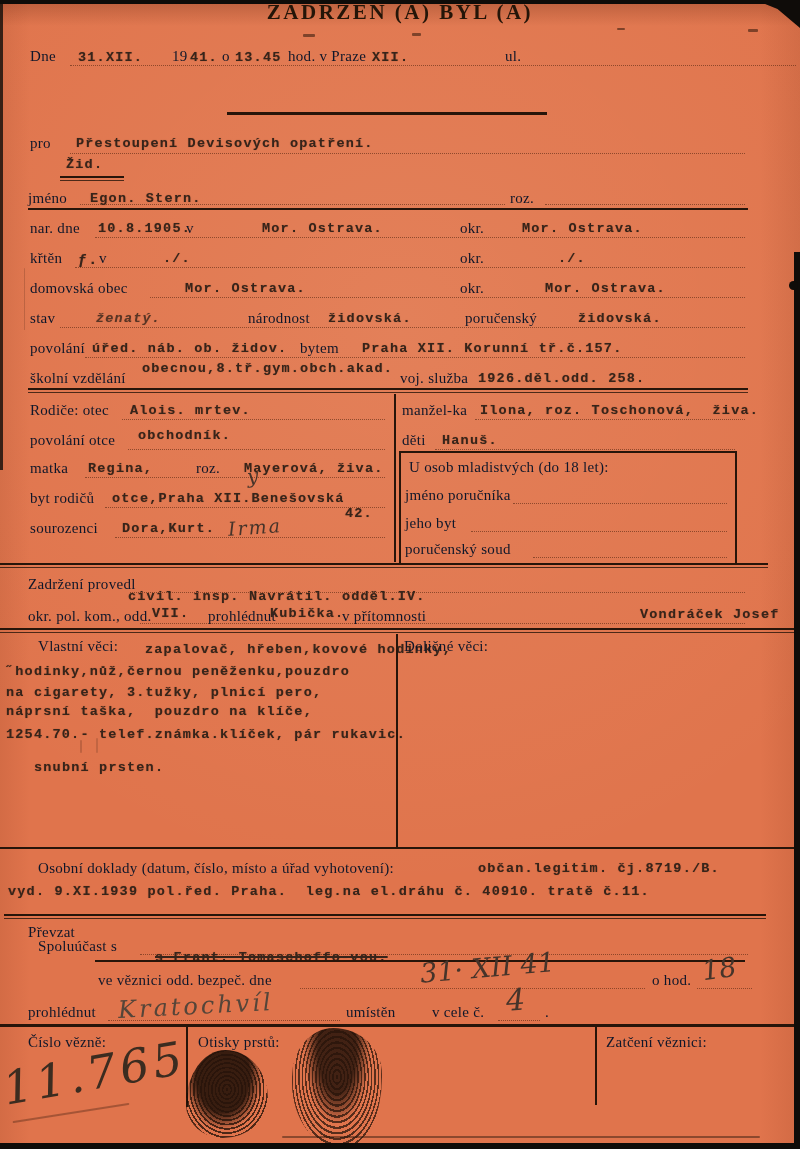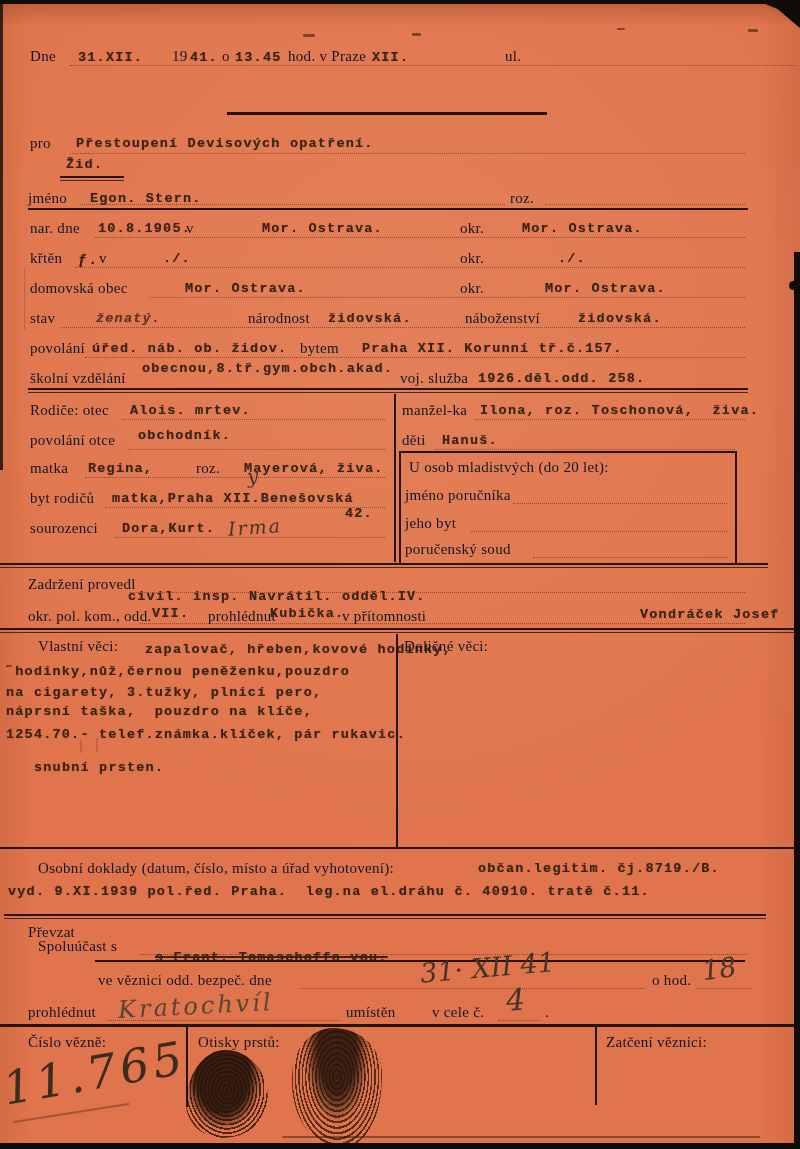--- a/index.html
+++ b/index.html
@@ -46,20 +46,21 @@
   <span class="lbl" style="left:30px;top:48px;">Dne</span>
   <span class="t" style="left:78px;top:50px;">31.XII.</span>
   <span class="lbl" style="left:172px;top:48px;">19</span>
   <span class="t" style="left:190px;top:50px;">41.</span>
   <span class="lbl" style="left:222px;top:48px;">o</span>
   <span class="t" style="left:235px;top:50px;">13.45</span>
   <span class="lbl" style="left:288px;top:48px;">hod. v Praze</span>
   <span class="t" style="left:372px;top:50px;">XII.</span>
   <span class="lbl" style="left:505px;top:48px;">ul.</span>
 
+  <div class="title">ZADRŽEN (A) BYL (A)</div>
   <div class="rl" style="left:227px;top:112px;width:320px;height:3px;"></div>
 
   <span class="lbl" style="left:30px;top:135px;">pro</span>
   <span class="t" style="left:76px;top:136px;">Přestoupení Devisových opatření.</span>
   <div class="dl" style="left:70px;top:153px;width:675px;"></div>
   <span class="t" style="left:66px;top:157px;">Žid.</span>
   <div class="rl" style="left:60px;top:176px;width:64px;height:2px;"></div>
   <div class="rl" style="left:60px;top:180px;width:64px;height:1px;opacity:.8;"></div>
 
   <span class="lbl" style="left:28px;top:190px;">jméno</span>
@@ -88,21 +89,21 @@
   <span class="lbl" style="left:30px;top:280px;">domovská obec</span>
   <span class="t" style="left:185px;top:281px;">Mor. Ostrava.</span>
   <span class="lbl" style="left:460px;top:280px;">okr.</span>
   <span class="t" style="left:545px;top:281px;">Mor. Ostrava.</span>
   <div class="dl" style="left:150px;top:297px;width:595px;"></div>
 
   <span class="lbl" style="left:30px;top:310px;">stav</span>
   <span class="t faded" style="left:96px;top:311px;font-style:italic;">ženatý.</span>
   <span class="lbl" style="left:248px;top:310px;">národnost</span>
   <span class="t" style="left:328px;top:311px;">židovská.</span>
-  <span class="lbl" style="left:465px;top:310px;">náboženství</span>
+  <span class="lbl" style="left:465px;top:310px;">poručenský</span>
   <span class="t" style="left:578px;top:311px;">židovská.</span>
   <div class="dl" style="left:60px;top:327px;width:685px;"></div>
 
   <span class="lbl" style="left:30px;top:340px;">povolání</span>
   <span class="t" style="left:92px;top:341px;">úřed. náb. ob. židov.</span>
   <span class="lbl" style="left:300px;top:340px;">bytem</span>
   <span class="t" style="left:362px;top:341px;">Praha XII. Korunní tř.č.157.</span>
   <div class="dl" style="left:85px;top:357px;width:660px;"></div>
 
   <span class="lbl" style="left:30px;top:370px;">školní vzdělání</span>
@@ -121,41 +122,41 @@
   <div class="dl" style="left:128px;top:449px;width:257px;"></div>
 
   <span class="lbl" style="left:30px;top:460px;">matka</span>
   <span class="t" style="left:88px;top:461px;">Regina,</span>
   <span class="lbl" style="left:196px;top:460px;">roz.</span>
   <span class="t" style="left:244px;top:461px;">Mayerová, živa.</span>
   <span class="h" style="left:247px;top:464px;font-size:20px;transform:rotate(-6deg);">y</span>
   <div class="dl" style="left:85px;top:477px;width:300px;"></div>
 
   <span class="lbl" style="left:30px;top:490px;">byt rodičů</span>
-  <span class="t" style="left:112px;top:491px;">matka,Praha XII.Benešovská</span>
+  <span class="t" style="left:112px;top:491px;">otce,Praha XII.Benešovská</span>
   <span class="t" style="left:345px;top:506px;">42.</span>
   <div class="dl" style="left:105px;top:507px;width:280px;"></div>
 
   <span class="lbl" style="left:30px;top:520px;">sourozenci</span>
   <span class="t" style="left:122px;top:521px;">Dora,Kurt.</span>
   <span class="h" style="left:228px;top:516px;font-size:19px;letter-spacing:2px;transform:rotate(-4deg);">Irma</span>
   <div class="dl" style="left:115px;top:537px;width:270px;"></div>
 
   <div class="vr" style="left:394px;top:394px;height:168px;"></div>
 
   <span class="lbl" style="left:402px;top:402px;">manžel-ka</span>
   <span class="t" style="left:480px;top:403px;">Ilona, roz. Toschonová,  živa.</span>
   <div class="dl" style="left:475px;top:419px;width:270px;"></div>
 
   <span class="lbl" style="left:402px;top:432px;">děti</span>
   <span class="t" style="left:442px;top:433px;">Hanuš.</span>
   <div class="dl" style="left:435px;top:449px;width:300px;"></div>
 
   <div class="box" style="left:399px;top:451px;width:334px;height:110px;">
-    <span class="lbl" style="left:8px;top:6px;">U osob mladistvých (do 20 let):</span>
+    <span class="lbl" style="left:8px;top:6px;">U osob mladistvých (do 18 let):</span>
     <span class="lbl" style="left:4px;top:34px;">jméno poručníka</span>
     <div class="dl" style="left:112px;top:50px;width:214px;"></div>
     <span class="lbl" style="left:4px;top:62px;">jeho byt</span>
     <div class="dl" style="left:70px;top:78px;width:256px;"></div>
     <span class="lbl" style="left:4px;top:88px;">poručenský soud</span>
     <div class="dl" style="left:132px;top:104px;width:194px;"></div>
   </div>
 
   <div class="rl" style="left:0px;top:563px;width:768px;height:2px;"></div>
   <div class="rl" style="left:0px;top:567px;width:768px;height:1px;opacity:.8;"></div>

